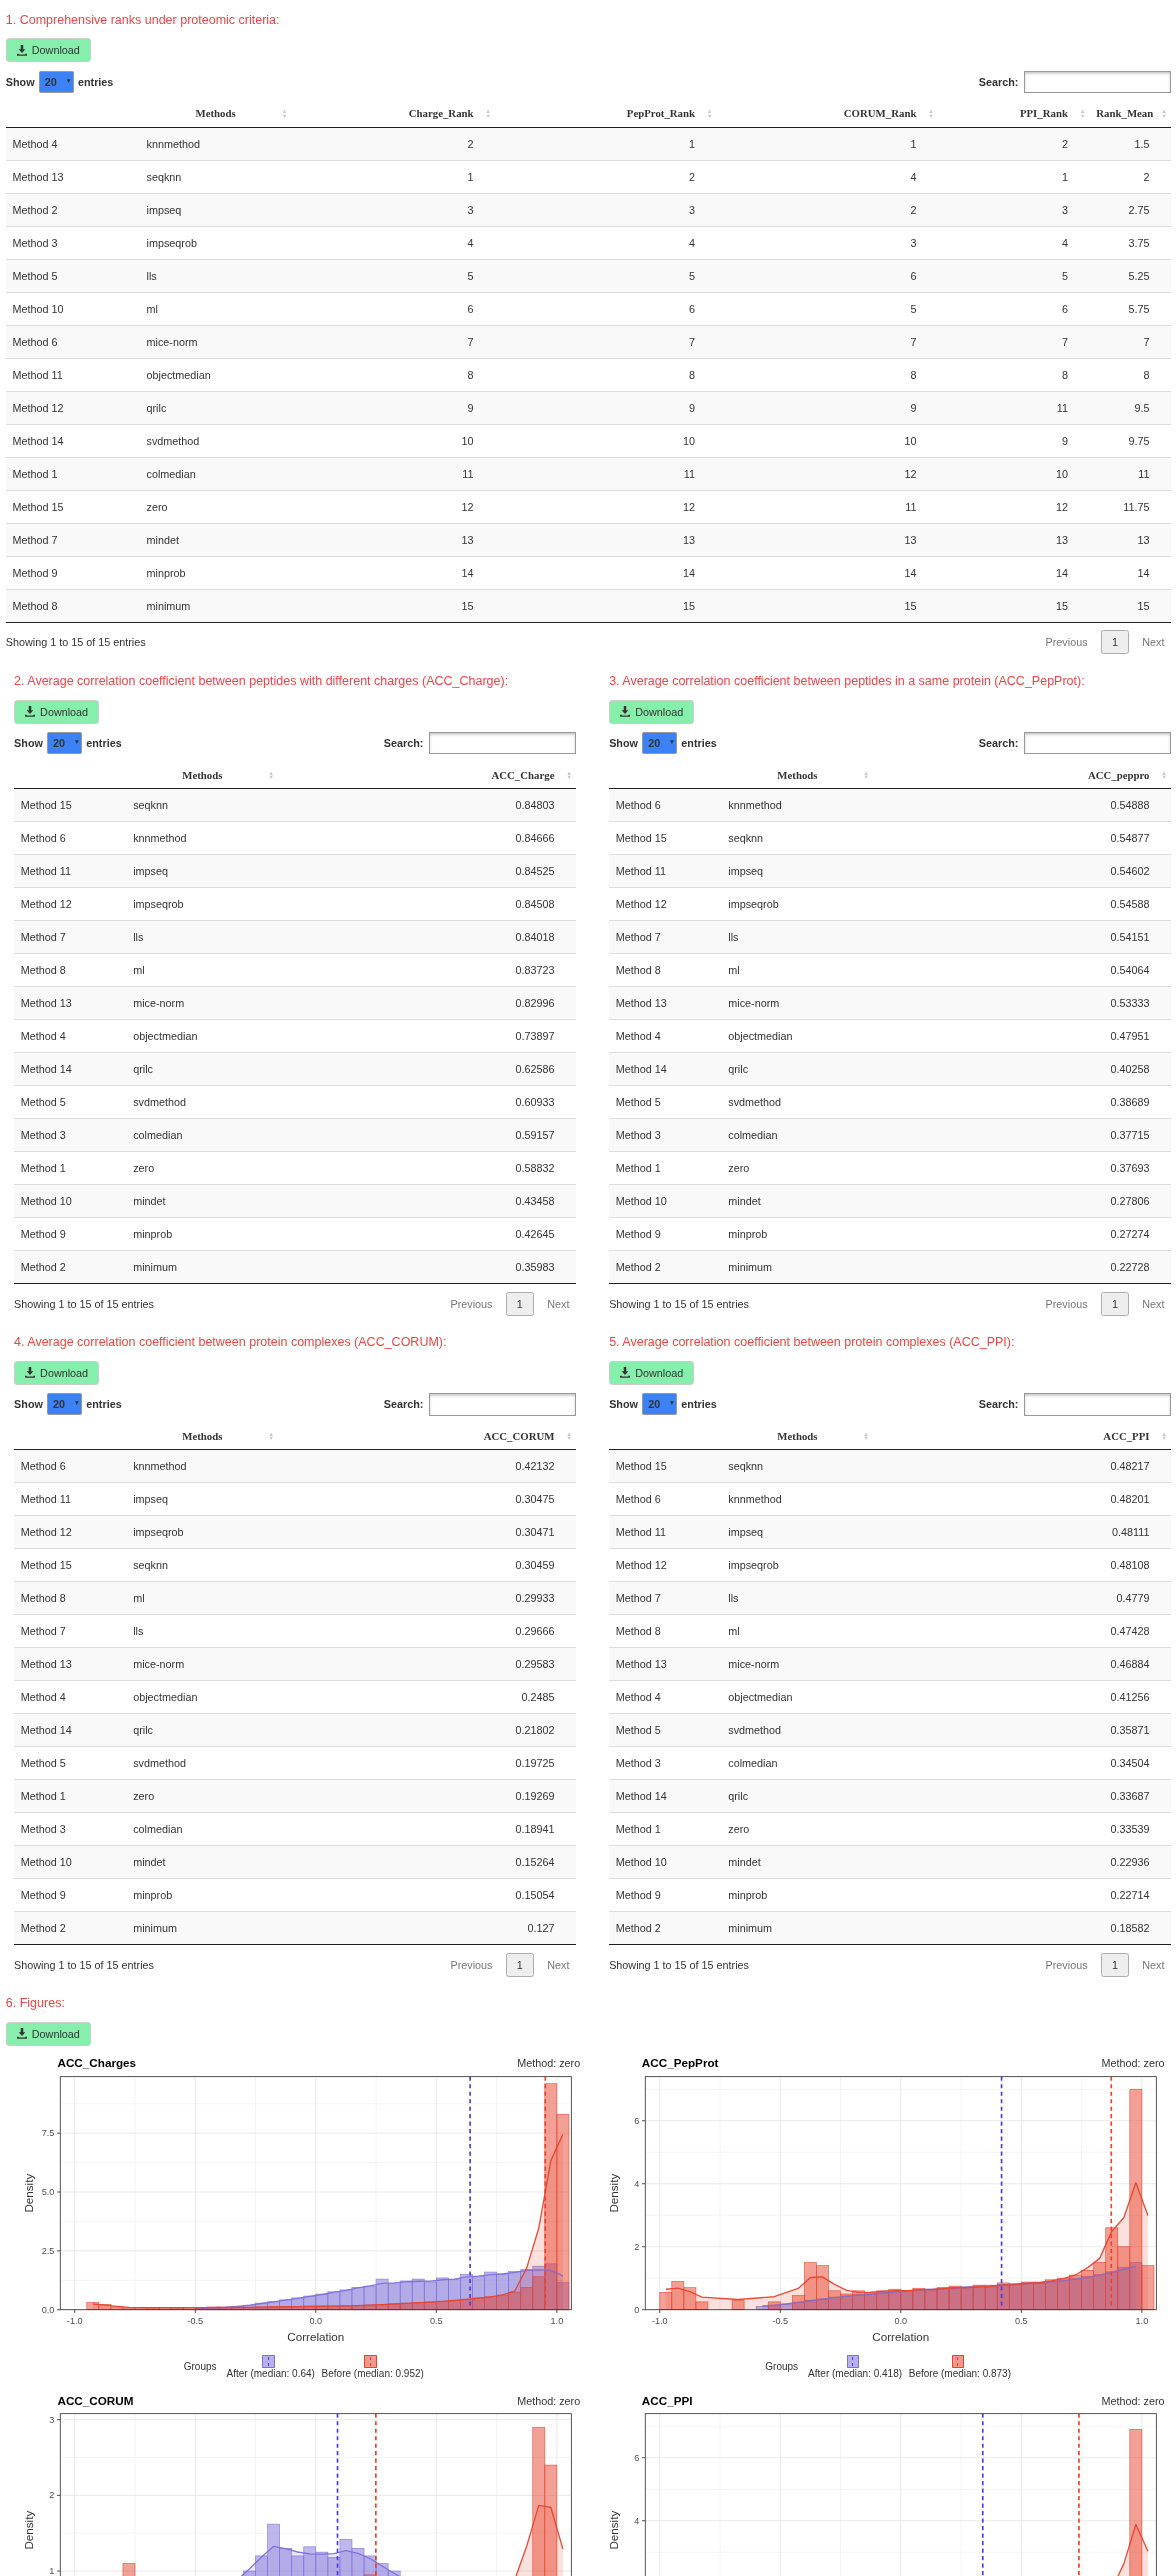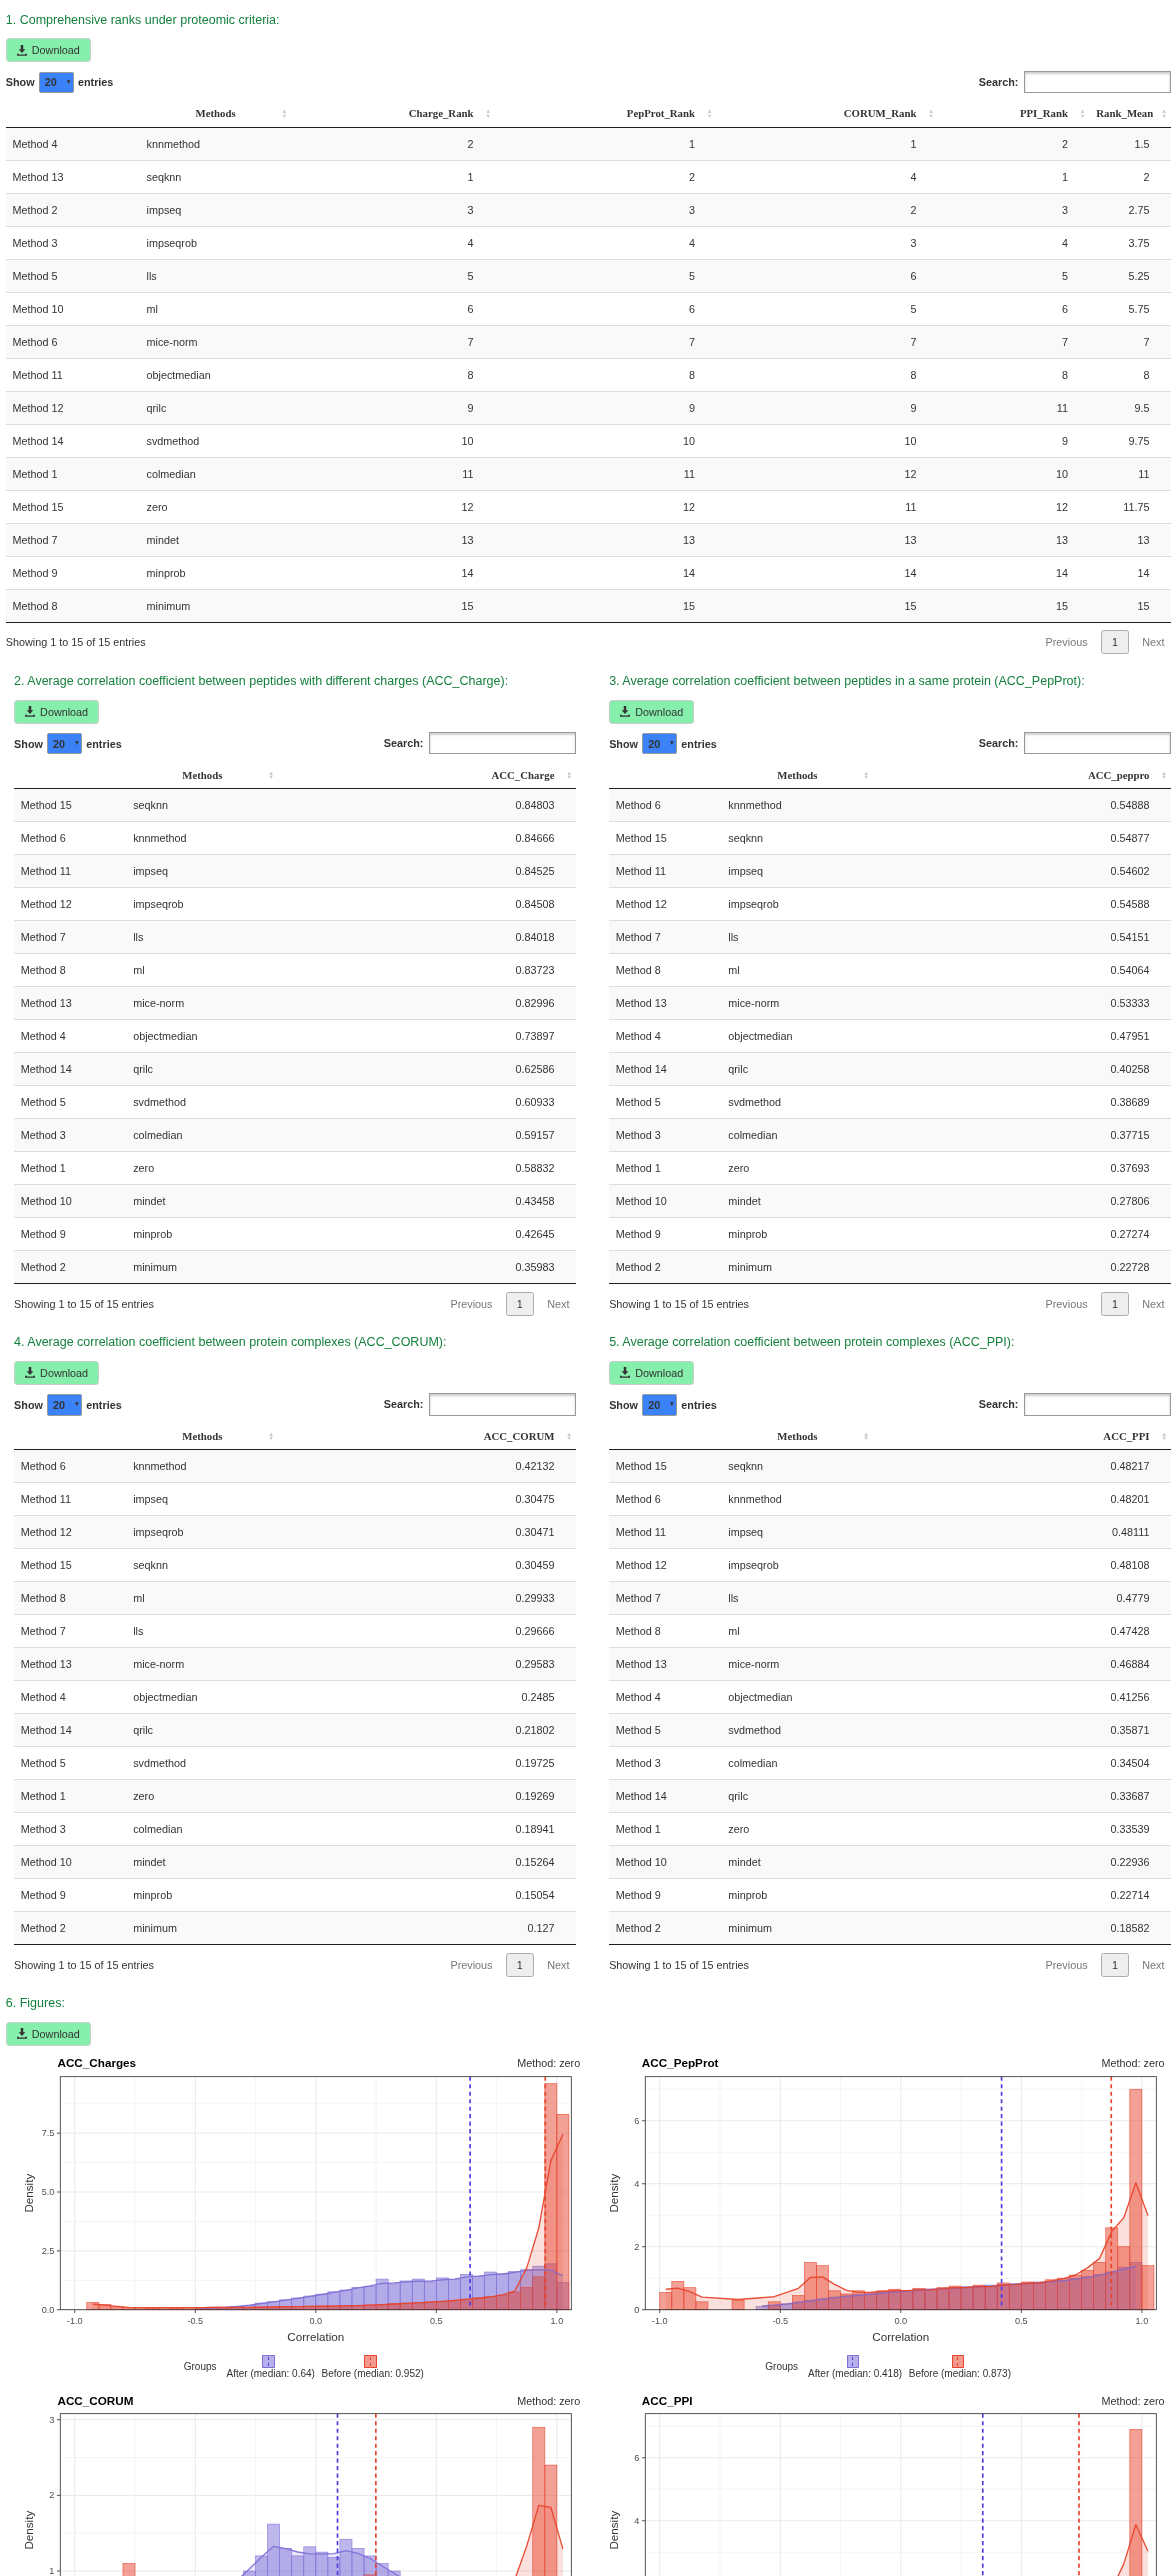--- a/index.html
+++ b/index.html
@@ -3,29 +3,29 @@
 <meta charset="utf-8">
 <style>
   * { box-sizing: border-box; }
   html,body { margin:0; padding:0; background:#fff; }
   body {
     width:1177px;
     font-family:"Liberation Sans","DejaVu Sans",sans-serif;
     font-size:10.8px; color:#333;
   }
   .page { padding:3.3px 5.8px 8.3px 5.8px; }
-  .sec-title { font-size:12.5px; font-weight:400; color:#15803d; margin:8.3px 0 8.3px 0; line-height:1.35; }
+  .sec-title { font-size:12.5px; font-weight:400; color:#ef4444; margin:8.3px 0 8.3px 0; line-height:1.35; }
   .btn-download {
     display:inline-flex; align-items:center; gap:5px;
     padding:5px 10px; border:0.8px solid #ccc; border-radius:3.3px;
     background:#86efac; color:#333; font-size:10.8px; cursor:pointer;
     font-family:inherit; margin:1.7px 0 5px 0;
   }
   .btn-download svg { display:block; }
-  .controls { display:flex; justify-content:space-between; align-items:flex-end; margin:3.3px 0 6.7px 0;gap:42px; }
+  .controls { display:flex; justify-content:space-between; align-items:center; margin:3.3px 0 6.7px 0;gap:42px; }
   .show-entries { font-weight:bold; color:#333; display:flex; align-items:center; gap:4.2px; }
   .select-wrap { position:relative; display:inline-block; }
   .select-wrap select {
     -webkit-appearance:none; appearance:none;
     border:0.8px solid #999; border-radius:1.7px; background:#3b82f6;
     font-family:inherit; font-size:10.8px; font-weight:bold; color:#333;
     padding:2.5px 15px 2.5px 5px; height:21.7px;
   }
   .select-wrap .caret { position:absolute; right:3.3px; top:5px; font-size:7.5px; color:#333; pointer-events:none; }
   .search-box { font-weight:bold; display:flex; align-items:center; }

